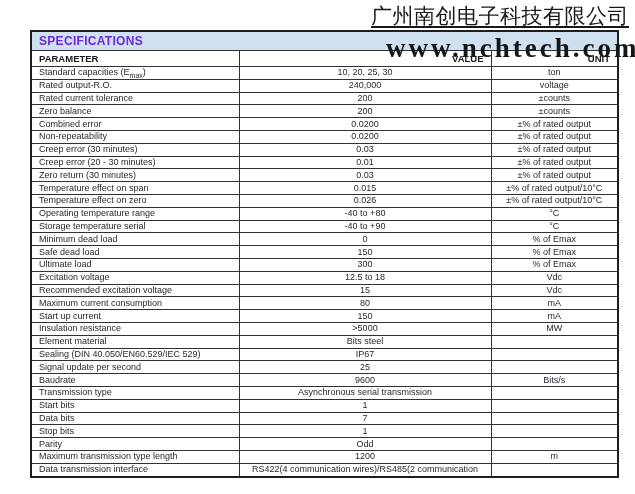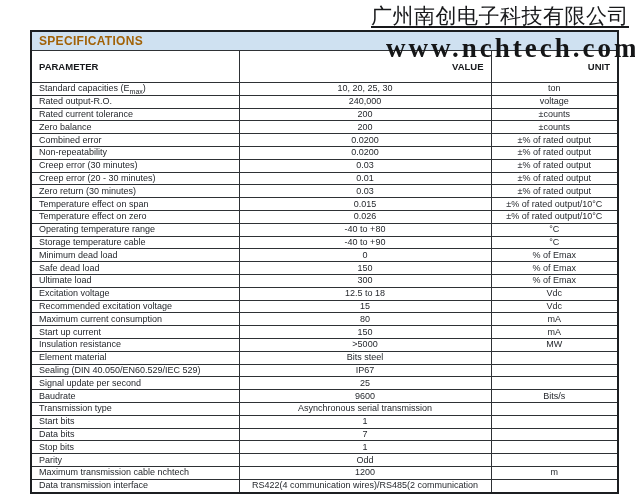--- a/index.html
+++ b/index.html
@@ -31,26 +31,26 @@
     border-collapse:collapse; table-layout:fixed;
     border:2px solid #1c1e21;
   }
   table.spec th, table.spec td {
     border:1px solid #2e3135;
     overflow:hidden; white-space:nowrap;
   }
   tr.title-row th {
     background:#cfe1f1;
     text-align:left; font-size:12px; font-weight:bold;
-    letter-spacing:0.3px; color:#a16207;
+    letter-spacing:0.3px; color:#6d28d9;
     height:14px; padding:2px 7px;
   }
   tr.colhead-row th {
     font-size:9.5px; font-weight:bold; color:#17191c;
-    height:11px; padding:10px 7px; background:#ffffff;
+    height:11px; padding:2px 7px; background:#ffffff;
   }
   tr.colhead-row th.c-param { text-align:left; }
   tr.colhead-row th.c-value, tr.colhead-row th.c-unit { text-align:right; }
 
   tbody td {
     font-size:9px; line-height:1; color:#26292e;
     height:11.8px; padding:0 7px; background:#ffffff;
   }
   tbody td.p { text-align:left; }
   tbody td.v, tbody td.u { text-align:center; }
@@ -136,21 +136,21 @@
           <td class="p">Temperature effect on zero</td>
           <td class="v">0.026</td>
           <td class="u">±% of rated output/10°C</td>
         </tr>
         <tr>
           <td class="p">Operating temperature range</td>
           <td class="v">-40 to +80</td>
           <td class="u">°C</td>
         </tr>
         <tr>
-          <td class="p">Storage temperature cable</td>
+          <td class="p">Storage temperature serial</td>
           <td class="v">-40 to +90</td>
           <td class="u">°C</td>
         </tr>
         <tr>
           <td class="p">Minimum dead load</td>
           <td class="v">0</td>
           <td class="u">% of Emax</td>
         </tr>
         <tr>
           <td class="p">Safe dead load</td>
@@ -226,21 +226,21 @@
           <td class="p">Stop bits</td>
           <td class="v">1</td>
           <td class="u"></td>
         </tr>
         <tr>
           <td class="p">Parity</td>
           <td class="v">Odd</td>
           <td class="u"></td>
         </tr>
         <tr>
-          <td class="p">Maximum transmission cable nchtech</td>
+          <td class="p">Maximum transmission type length</td>
           <td class="v">1200</td>
           <td class="u">m</td>
         </tr>
         <tr>
           <td class="p">Data transmission interface</td>
           <td class="v">RS422(4 communication wires)/RS485(2 communication</td>
           <td class="u"></td>
         </tr>
       </tbody>
   </table>

